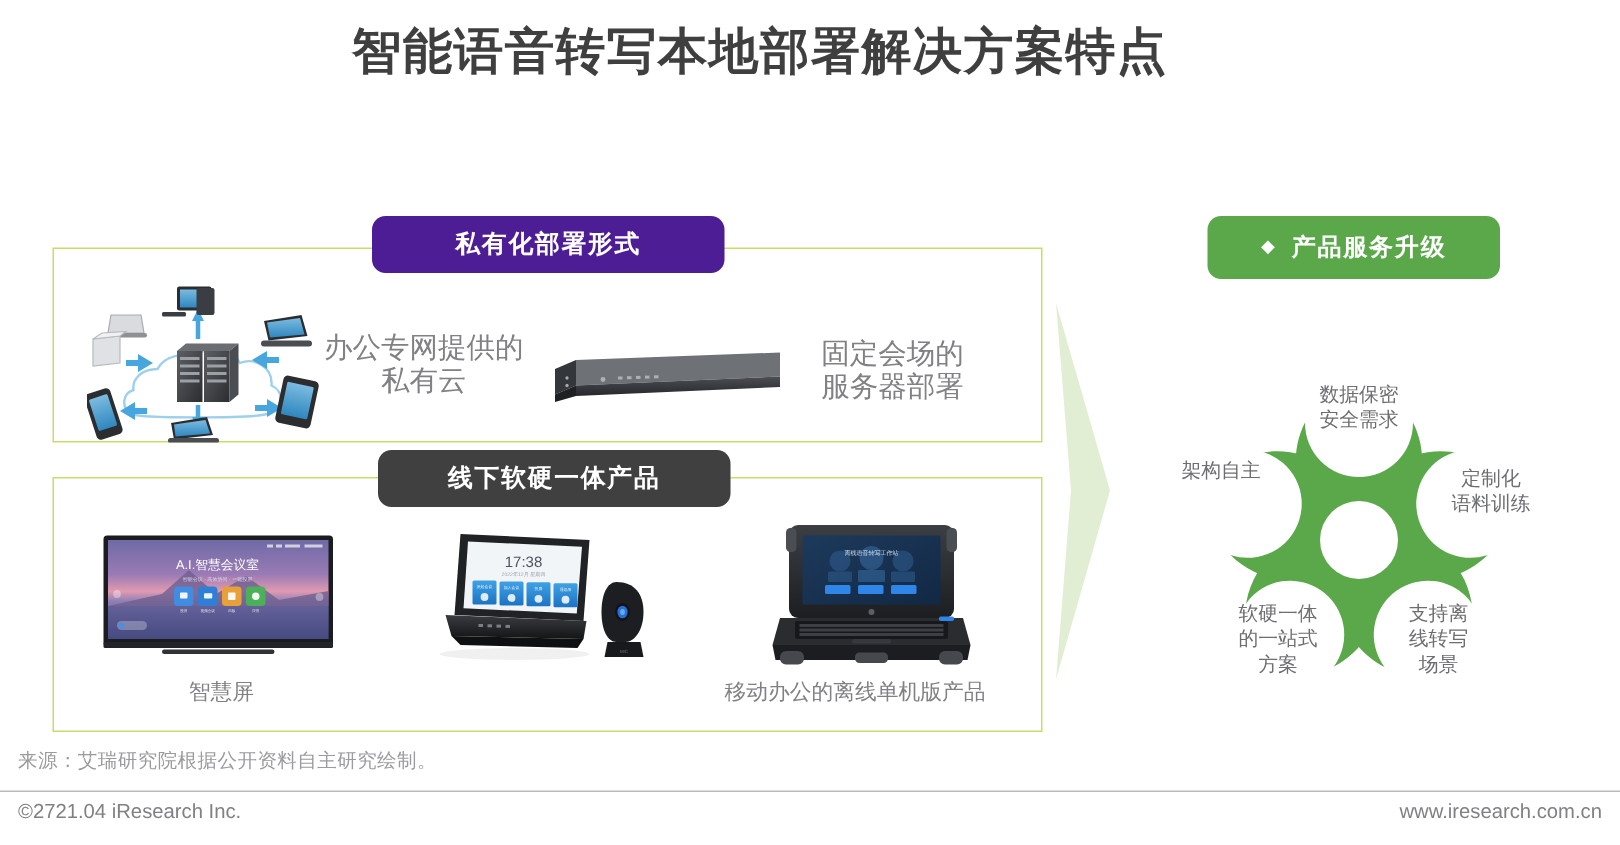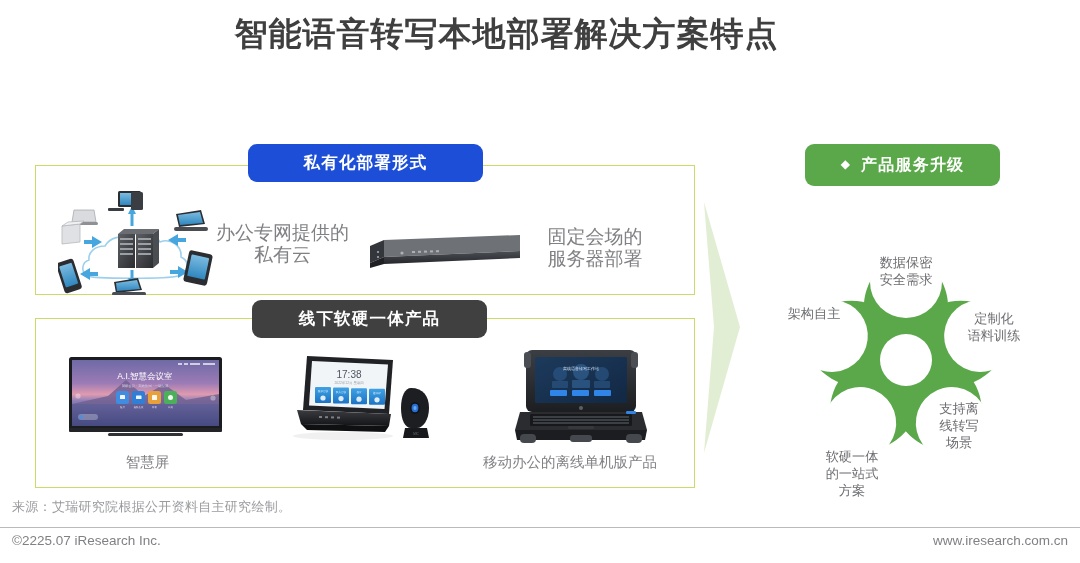--- a/index.html
+++ b/index.html
@@ -23,21 +23,21 @@
   }
   #panel-top{left:35px;top:165px;width:660px;height:130px;}
   #panel-bottom{left:35px;top:318px;width:660px;height:170px;}
 
   
   .badge{
     position:absolute;border-radius:9px;display:flex;align-items:center;
     justify-content:center;color:#ffffff;font-weight:bold;font-size:16.5px;
     letter-spacing:1.2px;box-sizing:border-box;
   }
-  #badge-private{left:248px;top:144px;width:235px;height:38px;background:#1d4ed8;}
+  #badge-private{left:248px;top:144px;width:235px;height:38px;background:#4c1d95;}
   #badge-offline{left:252px;top:300px;width:235px;height:38px;background:#404040;}
   #badge-upgrade{left:805px;top:144px;width:195px;height:42px;background:#5aa84a;
      font-size:16px;gap:10px;}
   #badge-upgrade .dia{font-size:12px;line-height:1;transform:translateY(-1px);}
 
   
   #flow-arrow{position:absolute;left:700px;top:200px;width:60px;height:255px;}
 
   
   .cap{position:absolute;color:#808184;font-size:19px;line-height:22px;text-align:center;}
@@ -59,21 +59,21 @@
 
   
   #flower{position:absolute;left:762px;top:212px;width:288px;height:272px;}
   .petal-label{
     position:absolute;text-align:center;color:#6d6e71;font-size:13.2px;
     line-height:17px;pointer-events:none;
   }
   #lbl-top{left:858px;top:254px;width:96px;}
   #lbl-right{left:948px;top:310px;width:92px;}
   #lbl-bottomright{left:918px;top:400px;width:82px;}
-  #lbl-bottomleft{left:808px;top:400px;width:88px;margin-top:48px;}
+  #lbl-bottomleft{left:808px;top:400px;width:88px;}
   #lbl-left{left:770px;top:305px;width:88px;}
 
   
   #source-note{
     position:absolute;left:12px;top:498px;font-size:13px;color:#9a9b9e;letter-spacing:.3px;
   }
   #footer-rule{position:absolute;left:0;top:527px;width:1080px;height:1px;background:#b9babc;}
   #footer-left{position:absolute;left:12px;top:533px;font-size:13.5px;color:#808184;}
   #footer-right{position:absolute;right:12px;top:533px;font-size:13.5px;color:#808184;}
 </style>
@@ -410,16 +410,16 @@
   </svg>
 
   <div class="petal-label" id="lbl-top">数据保密<br>安全需求</div>
   <div class="petal-label" id="lbl-right">定制化<br>语料训练</div>
   <div class="petal-label" id="lbl-bottomright">支持离<br>线转写<br>场景</div>
   <div class="petal-label" id="lbl-bottomleft">软硬一体<br>的一站式<br>方案</div>
   <div class="petal-label" id="lbl-left">架构自主</div>
 
   <div id="source-note">来源：艾瑞研究院根据公开资料自主研究绘制。</div>
   <div id="footer-rule"></div>
-  <div id="footer-left">©2225.07 iResearch Inc.</div>
+  <div id="footer-left">©2721.04 iResearch Inc.</div>
   <div id="footer-right">www.iresearch.com.cn</div>
 
 </div>
 
 </body></html>

